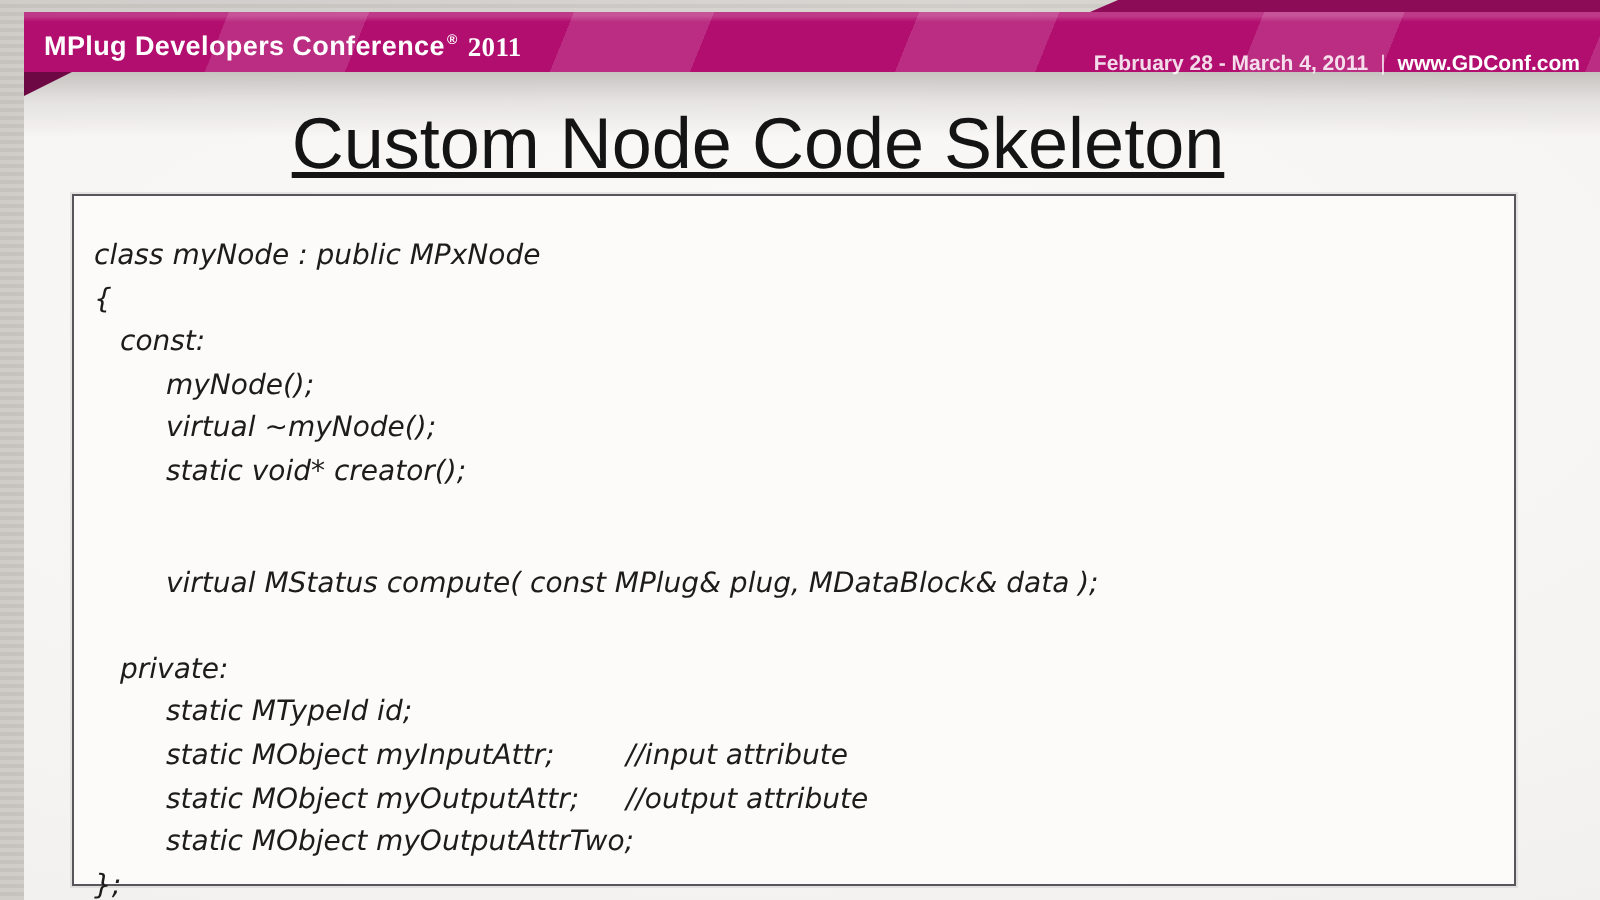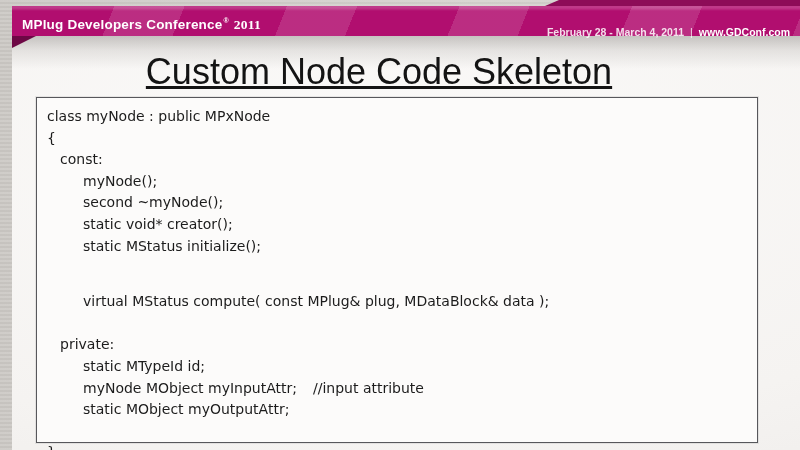--- a/index.html
+++ b/index.html
@@ -66,23 +66,23 @@
   .slide-title {
     position:absolute; left:0; right:42px; top:52px;
     text-align:center; font-size:36px; line-height:40px; color:#141414;text-decoration:underline;
   }
 
   .codebox {
     position:absolute; left:36px; top:97px; width:722px; height:346px;
     border:1px solid #57575b;
     box-shadow:0 0 0 1px rgba(0,0,0,.07);
     background:#fcfbfa;
-    padding:8px 10px;
+    padding:20px 10px;
     font-family:"DejaVu Sans", sans-serif;
-    font-size:14px; line-height:21.6px; color:#1c1c1c;
+    font-style:italic; font-size:14px; line-height:21.6px; color:#1c1c1c;
   }
   .code-line { position:relative; height:21.6px; white-space:pre; }
   .code-comment { position:absolute; left:266px; top:0; }
 </style>
 </head>
 <body>
 
 <div class="stage">
 
   <div class="page"></div>
@@ -97,26 +97,25 @@
 
   <div class="banner-fold"></div>
 
   <div class="slide-title">Custom Node Code Skeleton</div>
 
   <div class="codebox">
       <div class="code-line" style="padding-left: 0px;"><span>class myNode : public MPxNode</span></div>
       <div class="code-line" style="padding-left: 0px;"><span>{</span></div>
       <div class="code-line" style="padding-left: 13px;"><span>const:</span></div>
       <div class="code-line" style="padding-left: 36px;"><span>myNode();</span></div>
-      <div class="code-line" style="padding-left: 36px;"><span>second ~myNode();</span></div>
+      <div class="code-line" style="padding-left: 36px;"><span>virtual ~myNode();</span></div>
       <div class="code-line" style="padding-left: 36px;"><span>static void* creator();</span></div>
-      <div class="code-line" style="padding-left: 36px;"><span>static MStatus initialize();</span></div>
       <div class="code-line" style="padding-left: 36px; margin-top: 34px;"><span>virtual MStatus compute( const MPlug&amp; plug, MDataBlock&amp; data );</span></div>
       <div class="code-line" style="padding-left: 0px;"><span></span></div>
       <div class="code-line" style="padding-left: 13px;"><span>private:</span></div>
       <div class="code-line" style="padding-left: 36px;"><span>static MTypeId id;</span></div>
-      <div class="code-line" style="padding-left: 36px;"><span>myNode MObject myInputAttr;</span><span class="code-comment">//input attribute</span></div>
-      <div class="code-line" style="padding-left: 36px;"><span>static MObject myOutputAttr;</span></div>
-      <div class="code-line" style="padding-left: 36px;"></div>
+      <div class="code-line" style="padding-left: 36px;"><span>static MObject myInputAttr;</span><span class="code-comment">//input attribute</span></div>
+      <div class="code-line" style="padding-left: 36px;"><span>static MObject myOutputAttr;</span><span class="code-comment">//output attribute</span></div>
+      <div class="code-line" style="padding-left: 36px;"><span>static MObject myOutputAttrTwo;</span></div>
       <div class="code-line" style="padding-left: 0px;"><span>};</span></div>
     </div>
 
 </div>
 
 </body></html>

